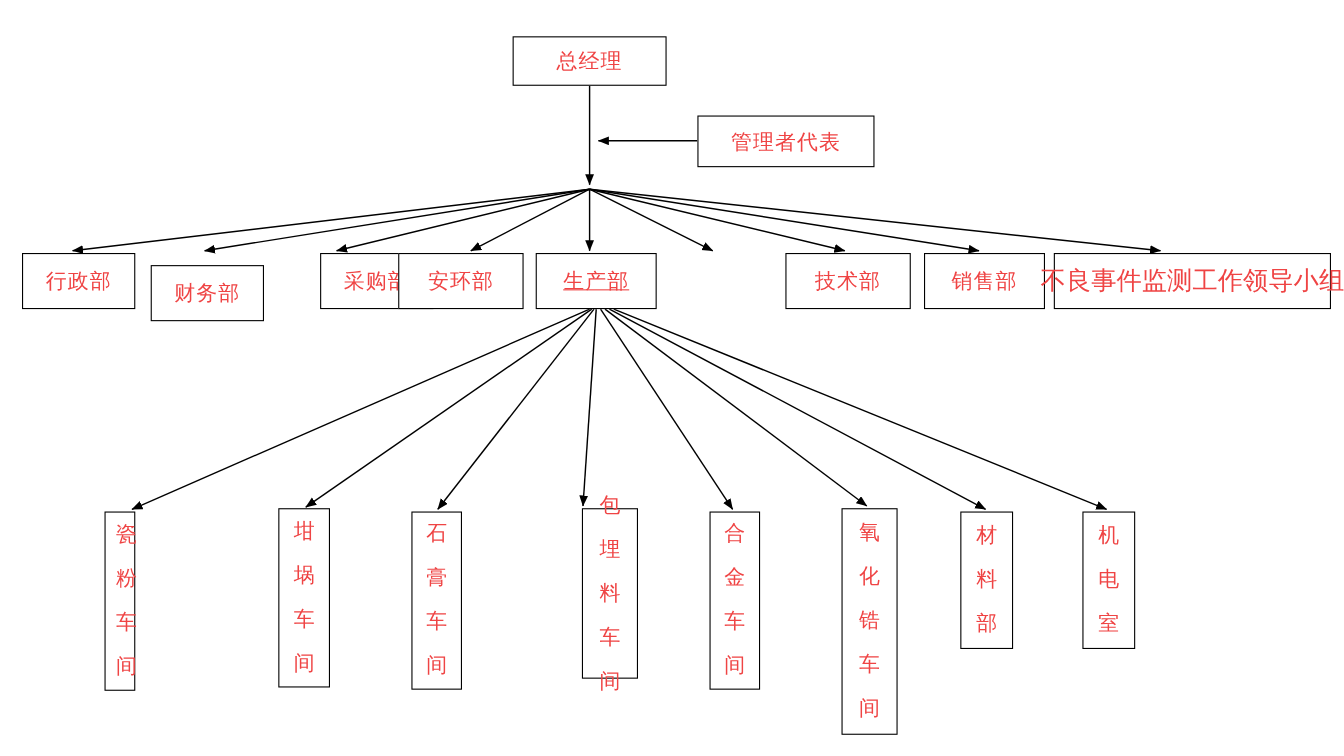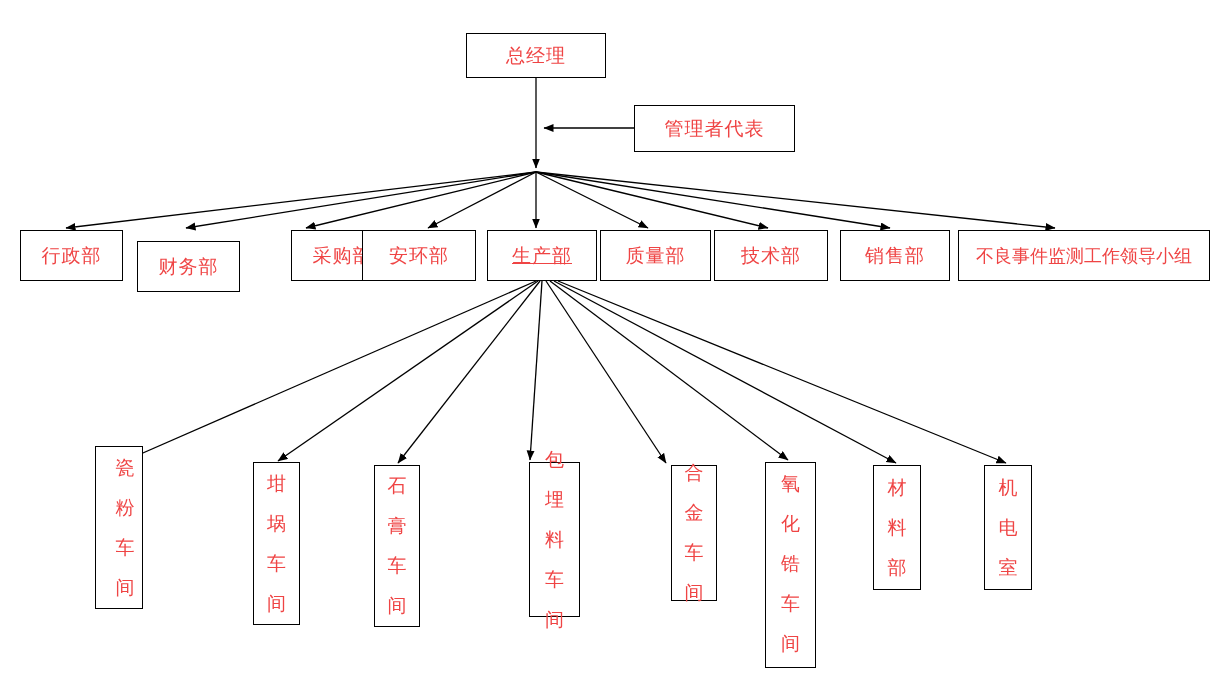--- a/index.html
+++ b/index.html
@@ -95,38 +95,37 @@
 
   <div class="hbox" style="left:466px; top:33px; width:140px; height:45px;">总经理</div>
 
   <div class="hbox" style="left:634px; top:105px; width:161px; height:47px;">管理者代表</div>
 
   <div class="hbox" style="left:20px;  top:230px; width:103px;">行政部</div>
   <div class="hbox" style="left:137px; top:230px; width:103px;margin-top:11px;">财务部</div>
   <div class="hbox" style="left:253px; top:230px; width:103px;margin-left:38px;">采购部</div>
   <div class="hbox" style="left:362px; top:230px; width:114px;">安环部</div>
   <div class="hbox" style="left:487px; top:230px; width:110px;text-decoration:underline;">生产部</div>
-  <div class="hbox" style="left:600px; top:230px; width:111px;">质量部</div>
   <div class="hbox" style="left:714px; top:230px; width:114px;">技术部</div>
   <div class="hbox" style="left:840px; top:230px; width:110px;">销售部</div>
-  <div class="hbox" style="left:958px; top:230px; width:252px; font-size:18px; letter-spacing:0;">不良事件监测工作领导小组</div>
+  <div class="hbox" style="left:958px; top:230px; width:252px; font-size:23px; letter-spacing:0;">不良事件监测工作领导小组</div>
 
-  <div class="vbox" style="left:95px;  top:446px; width:48px; height:163px;padding-left:12px;">
+  <div class="vbox" style="left:95px;  top:465px; width:28px; height:163px;padding-left:12px;">
     <span>瓷粉车间</span>
   </div>
   <div class="vbox" style="left:253px; top:462px; width:47px; height:163px;">
     <span>坩埚车间</span>
   </div>
   <div class="vbox" style="left:374px; top:465px; width:46px; height:162px;">
     <span>石膏车间</span>
   </div>
   <div class="vbox" style="left:505px; top:462px; width:51px; height:155px;margin-left:24px;">
     <span>包埋料车间</span>
   </div>
-  <div class="vbox" style="left:671px; top:465px; width:46px; height:136px;">
+  <div class="vbox" style="left:645px; top:465px; width:46px; height:162px;">
     <span>合金车间</span>
   </div>
   <div class="vbox" style="left:765px; top:462px; width:51px; height:206px;font-family:Liberation Mono, monospace;">
     <span>氧化锆车间</span>
   </div>
   <div class="vbox" style="left:873px; top:465px; width:48px; height:125px;">
     <span>材料部</span>
   </div>
   <div class="vbox" style="left:984px; top:465px; width:48px; height:125px;">
     <span>机电室</span>

